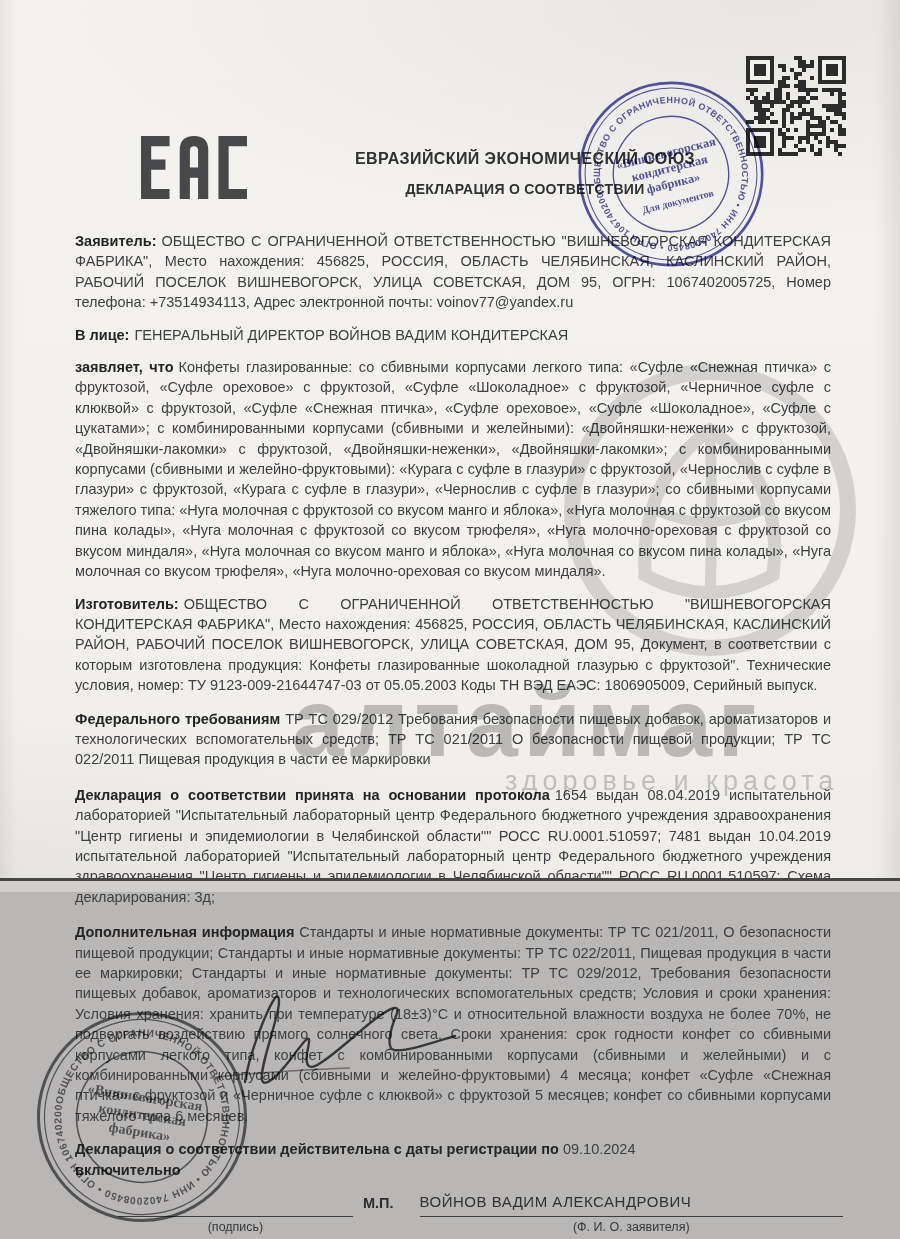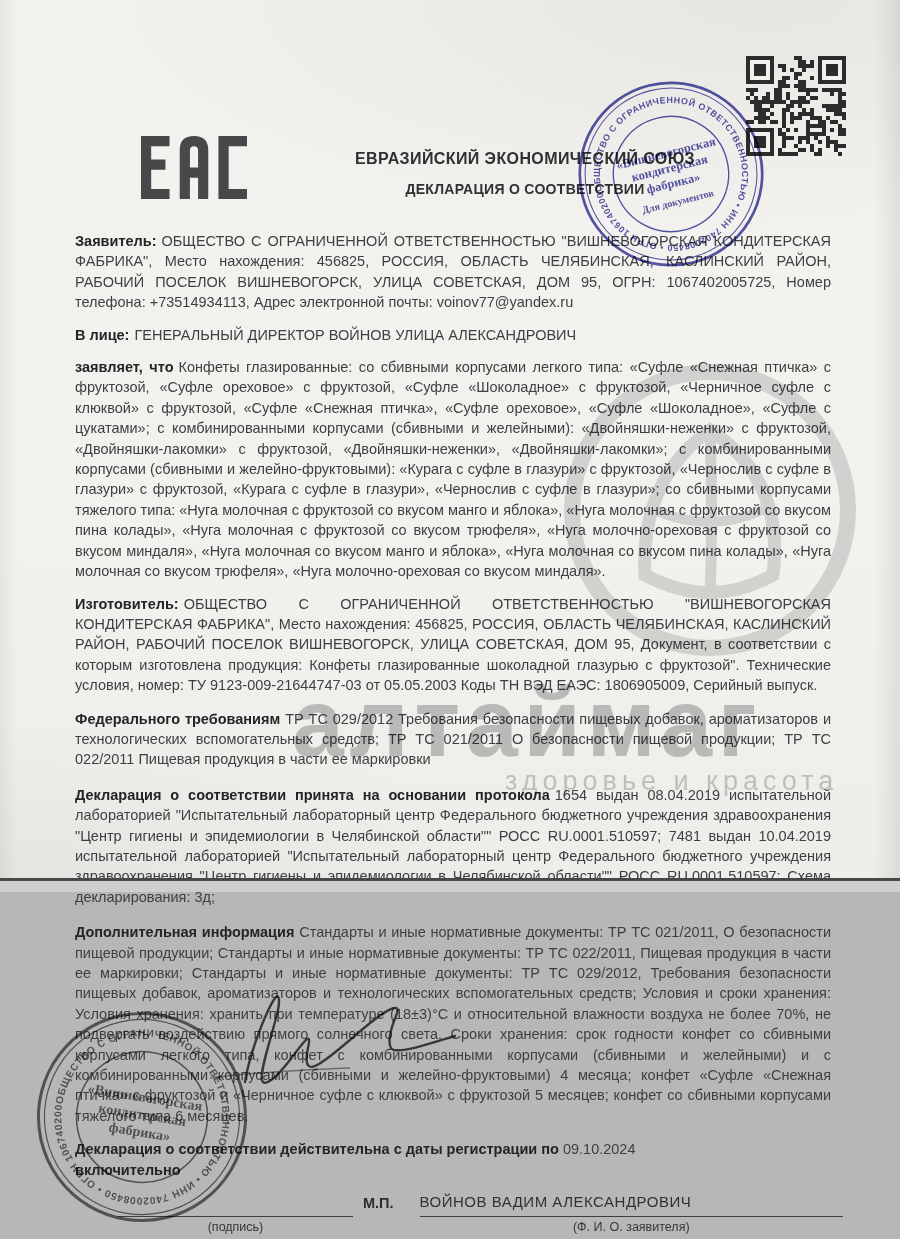--- a/index.html
+++ b/index.html
@@ -314,21 +314,21 @@
       </svg>
   </div>
 
   <div class="content">
 
     <p>
       <b>Заявитель:</b><span>ОБЩЕСТВО С ОГРАНИЧЕННОЙ ОТВЕТСТВЕННОСТЬЮ "ВИШНЕВОГОРСКАЯ КОНДИТЕРСКАЯ ФАБРИКА", Место нахождения: 456825, РОССИЯ, ОБЛАСТЬ ЧЕЛЯБИНСКАЯ, КАСЛИНСКИЙ РАЙОН, РАБОЧИЙ ПОСЕЛОК ВИШНЕВОГОРСК, УЛИЦА СОВЕТСКАЯ, ДОМ 95, ОГРН: 1067402005725, Номер телефона: +73514934113, Адрес электронной почты: voinov77@yandex.ru</span>
     </p>
 
     <p class="mt6">
-      <b>В лице:</b><span>ГЕНЕРАЛЬНЫЙ ДИРЕКТОР ВОЙНОВ УЛИЦА АЛЕКСАНДРОВИЧ</span>
+      <b>В лице:</b><span>ГЕНЕРАЛЬНЫЙ ДИРЕКТОР ВОЙНОВ ВАДИМ КОНДИТЕРСКАЯ</span>
     </p>
 
     <p class="mt6">
       <b>заявляет, что</b><span>Конфеты глазированные: со сбивными корпусами легкого типа: «Суфле «Снежная птичка» с фруктозой, «Суфле ореховое» с фруктозой, «Суфле «Шоколадное» с фруктозой, «Черничное суфле с клюквой» с фруктозой, «Суфле «Снежная птичка», «Суфле ореховое», «Суфле «Шоколадное», «Суфле с цукатами»; с комбинированными корпусами (сбивными и желейными): «Двойняшки-неженки» с фруктозой, «Двойняшки-лакомки» с фруктозой, «Двойняшки-неженки», «Двойняшки-лакомки»; с комбинированными корпусами (сбивными и желейно-фруктовыми): «Курага с суфле в глазури» с фруктозой, «Чернослив с суфле в глазури» с фруктозой, «Курага с суфле в глазури», «Чернослив с суфле в глазури»; со сбивными корпусами тяжелого типа: «Нуга молочная с фруктозой со вкусом манго и яблока», «Нуга молочная с фруктозой со вкусом пина колады», «Нуга молочная с фруктозой со вкусом трюфеля», «Нуга молочно-ореховая с фруктозой со вкусом миндаля», «Нуга молочная со вкусом манго и яблока», «Нуга молочная со вкусом пина колады», «Нуга молочная со вкусом трюфеля», «Нуга молочно-ореховая со вкусом миндаля».</span>
     </p>
 
     <p>
       <b>Изготовитель:</b><span>ОБЩЕСТВО С ОГРАНИЧЕННОЙ ОТВЕТСТВЕННОСТЬЮ "ВИШНЕВОГОРСКАЯ КОНДИТЕРСКАЯ ФАБРИКА", Место нахождения: 456825, РОССИЯ, ОБЛАСТЬ ЧЕЛЯБИНСКАЯ, КАСЛИНСКИЙ РАЙОН, РАБОЧИЙ ПОСЕЛОК ВИШНЕВОГОРСК, УЛИЦА СОВЕТСКАЯ, ДОМ 95, Документ, в соответствии с которым изготовлена продукция: Конфеты глазированные шоколадной глазурью с фруктозой". Технические условия, номер: ТУ 9123-009-21644747-03 от 05.05.2003 Коды ТН ВЭД ЕАЭС: 1806905009, Серийный выпуск.</span>
     </p>
 

